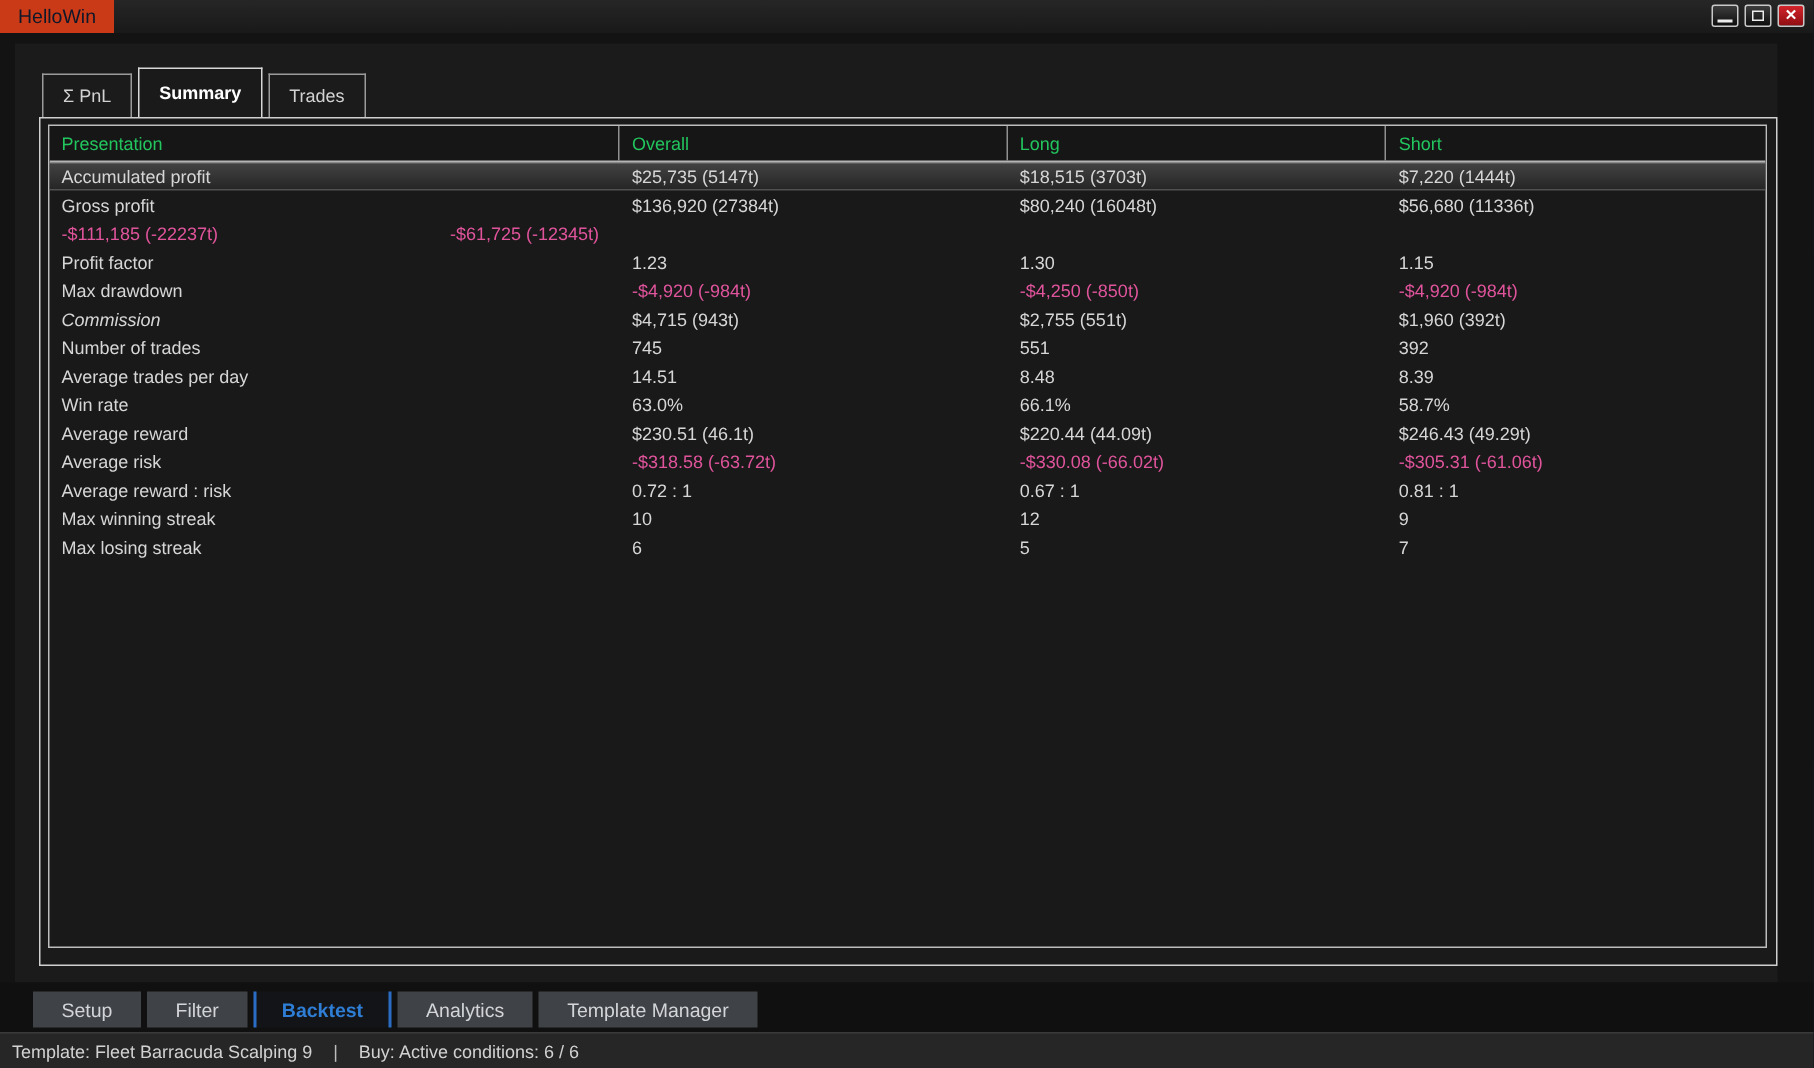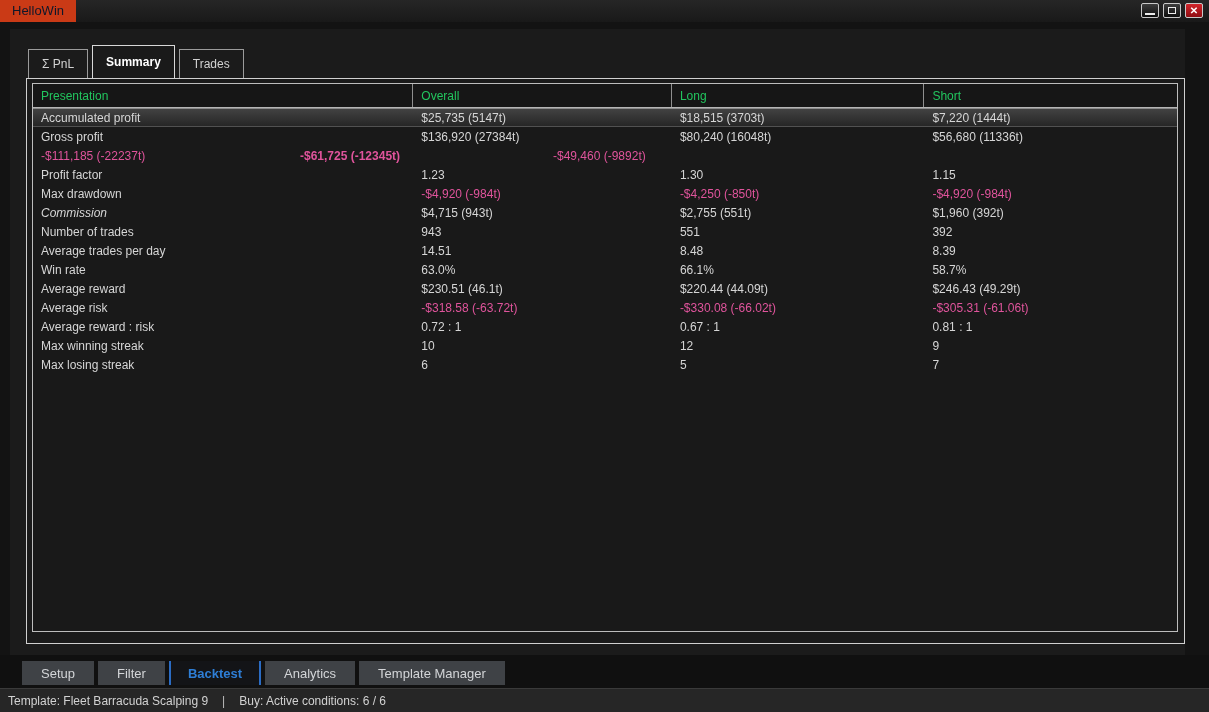--- a/index.html
+++ b/index.html
@@ -79,22 +79,21 @@
             <div class="td" style="width: 253px;">$7,220 (1444t)</div>
           </div>
           <div class="tr">
             <div class="td" style="width: 381px;">Gross profit</div>
             <div class="td" style="width: 259px;">$136,920 (27384t)</div>
             <div class="td" style="width: 253px;">$80,240 (16048t)</div>
             <div class="td" style="width: 253px;">$56,680 (11336t)</div>
           </div>
           <div class="tr">
             <div class="td neg" style="width: 259px;">-$111,185 (-22237t)</div>
-            <div class="td neg" style="width: 253px; font-weight: bold;">-$61,725 (-12345t)</div>
-            <div class="td neg" style="width: 253px;">-$49,460 (-9892t)</div>
+            <div class="td neg" style="width: 253px;">-$61,725 (-12345t)</div>
           </div>
           <div class="tr">
             <div class="td" style="width: 381px;">Profit factor</div>
             <div class="td" style="width: 259px;">1.23</div>
             <div class="td" style="width: 253px;">1.30</div>
             <div class="td" style="width: 253px;">1.15</div>
           </div>
           <div class="tr">
             <div class="td" style="width: 381px;">Max drawdown</div>
             <div class="td neg" style="width: 259px;">-$4,920 (-984t)</div>
@@ -102,21 +101,21 @@
             <div class="td neg" style="width: 253px;">-$4,920 (-984t)</div>
           </div>
           <div class="tr">
             <div class="td" style="width: 381px; font-style: italic;">Commission</div>
             <div class="td" style="width: 259px;">$4,715 (943t)</div>
             <div class="td" style="width: 253px;">$2,755 (551t)</div>
             <div class="td" style="width: 253px;">$1,960 (392t)</div>
           </div>
           <div class="tr">
             <div class="td" style="width: 381px;">Number of trades</div>
-            <div class="td" style="width: 259px;">943</div>
+            <div class="td" style="width: 259px;">745</div>
             <div class="td" style="width: 253px;">551</div>
             <div class="td" style="width: 253px;">392</div>
           </div>
           <div class="tr">
             <div class="td" style="width: 381px;">Average trades per day</div>
             <div class="td" style="width: 259px;">14.51</div>
             <div class="td" style="width: 253px;">8.48</div>
             <div class="td" style="width: 253px;">8.39</div>
           </div>
           <div class="tr">

